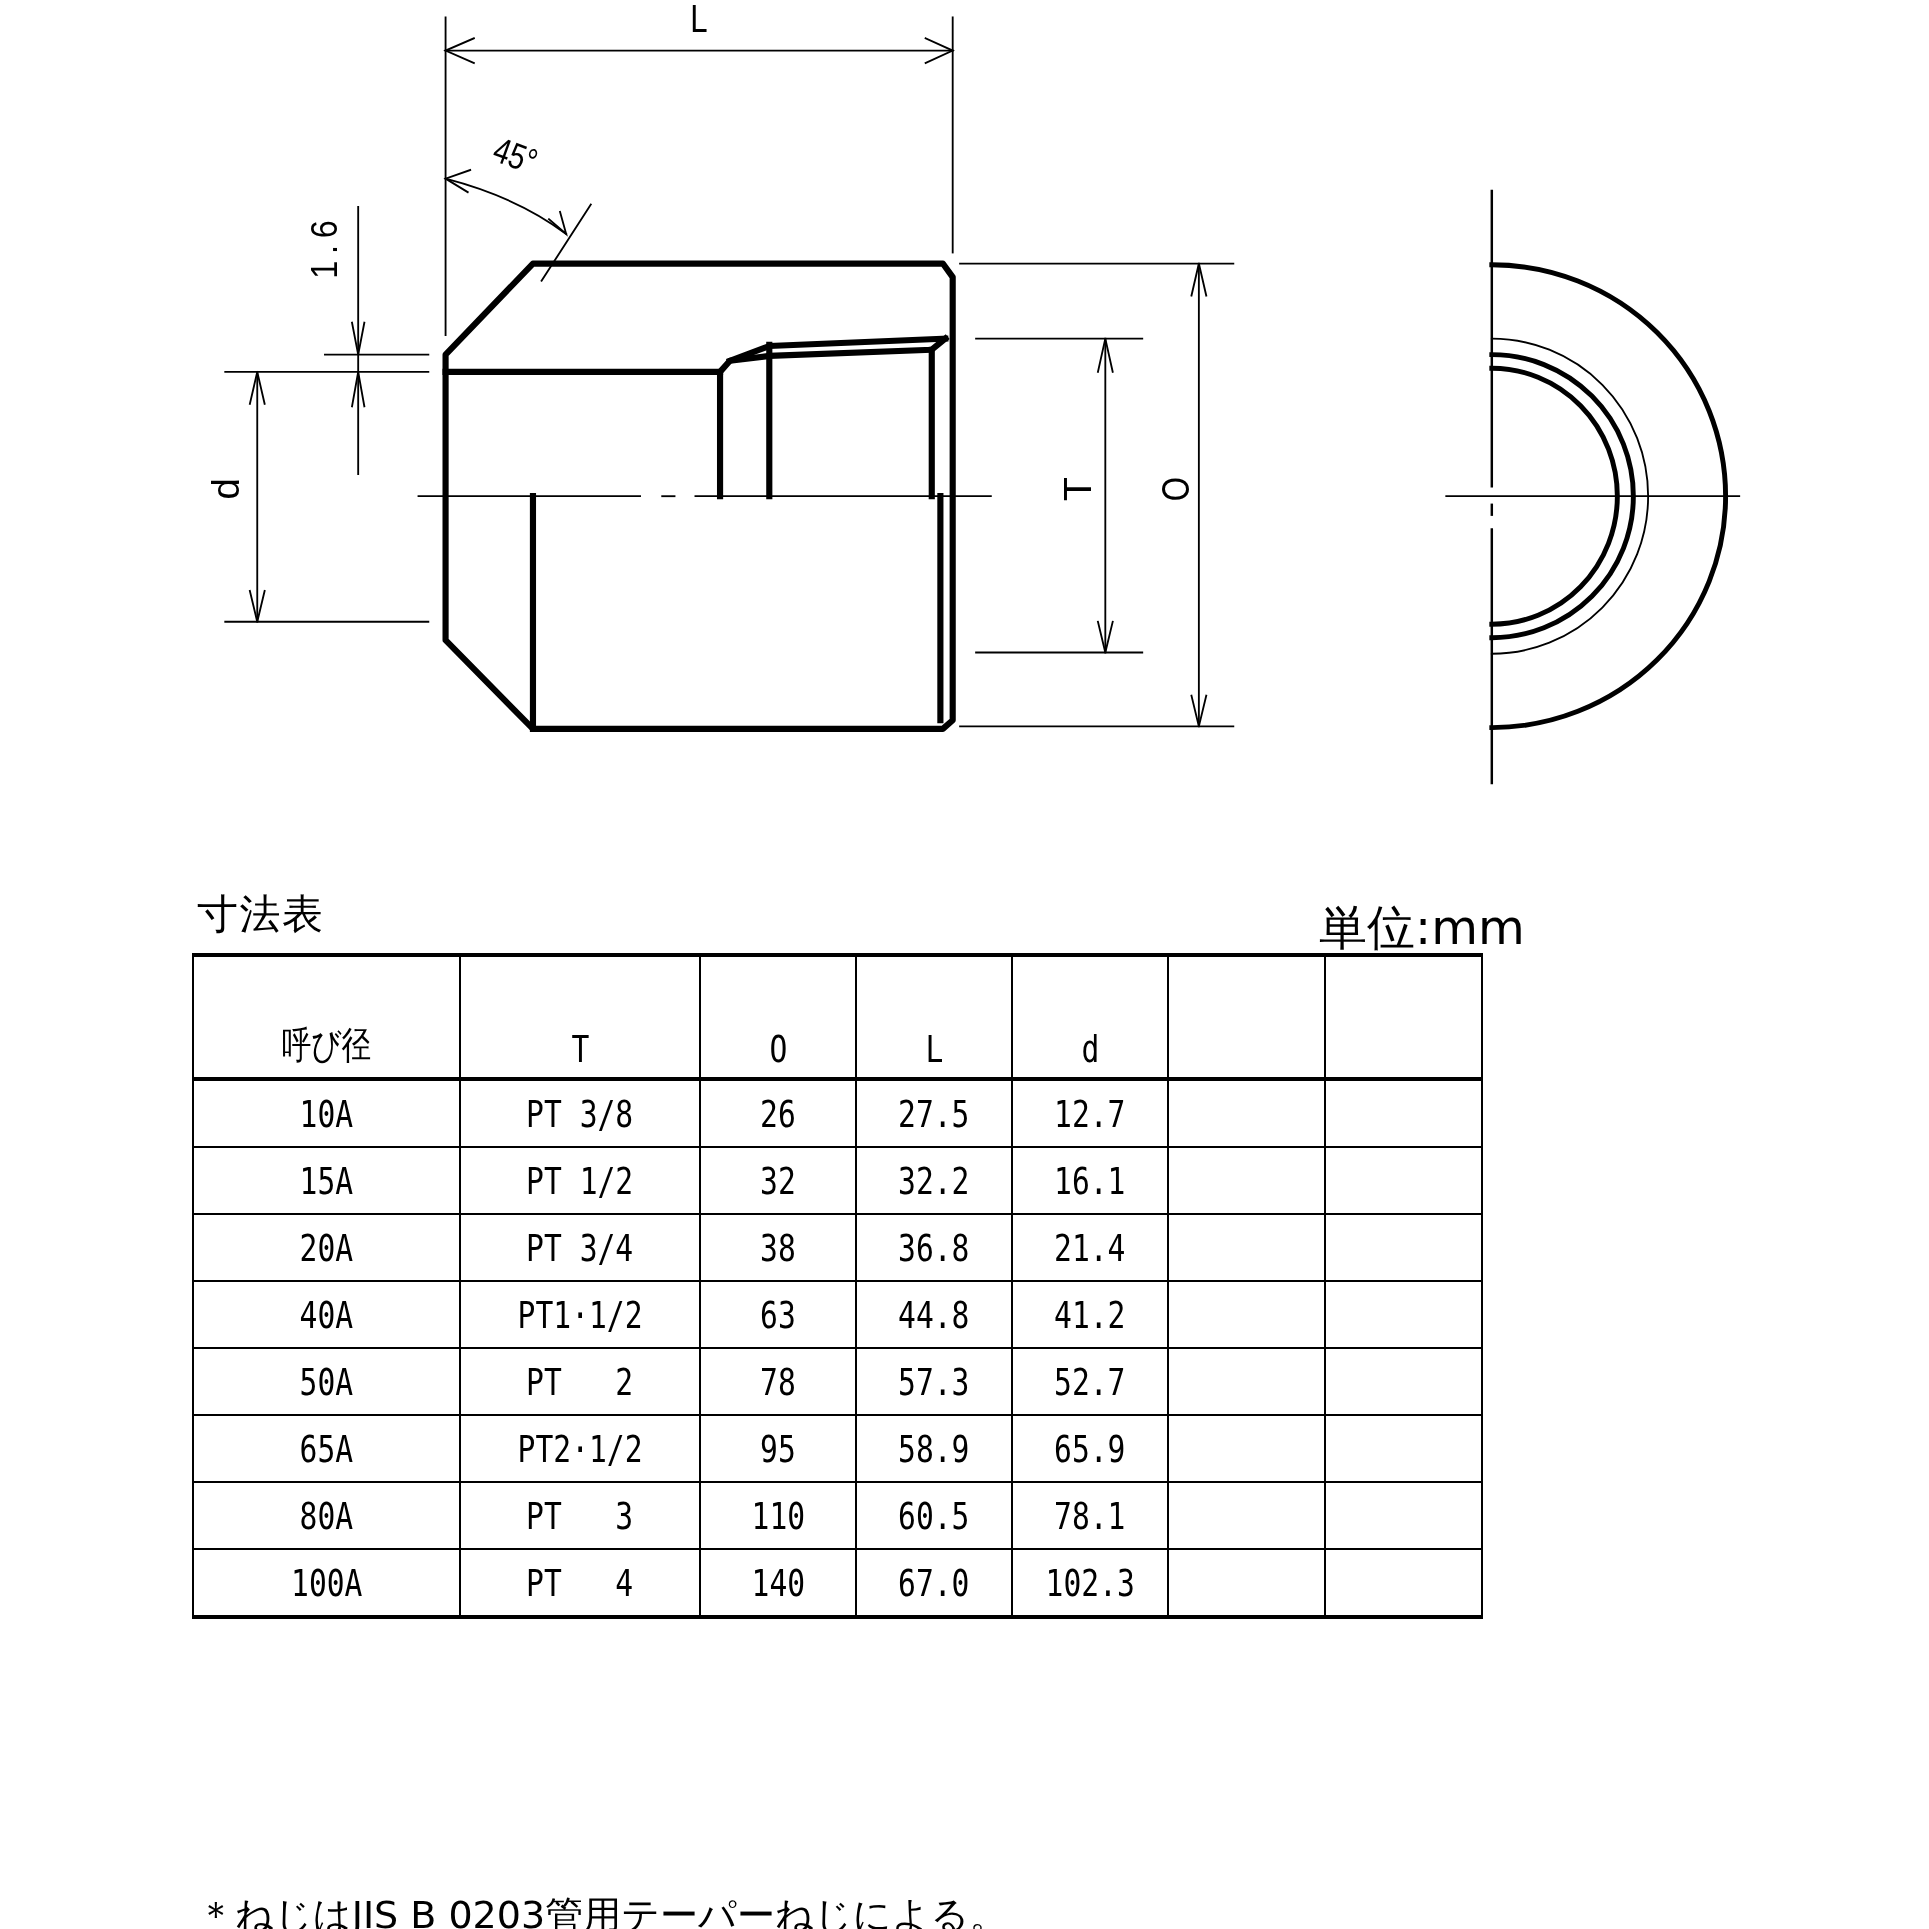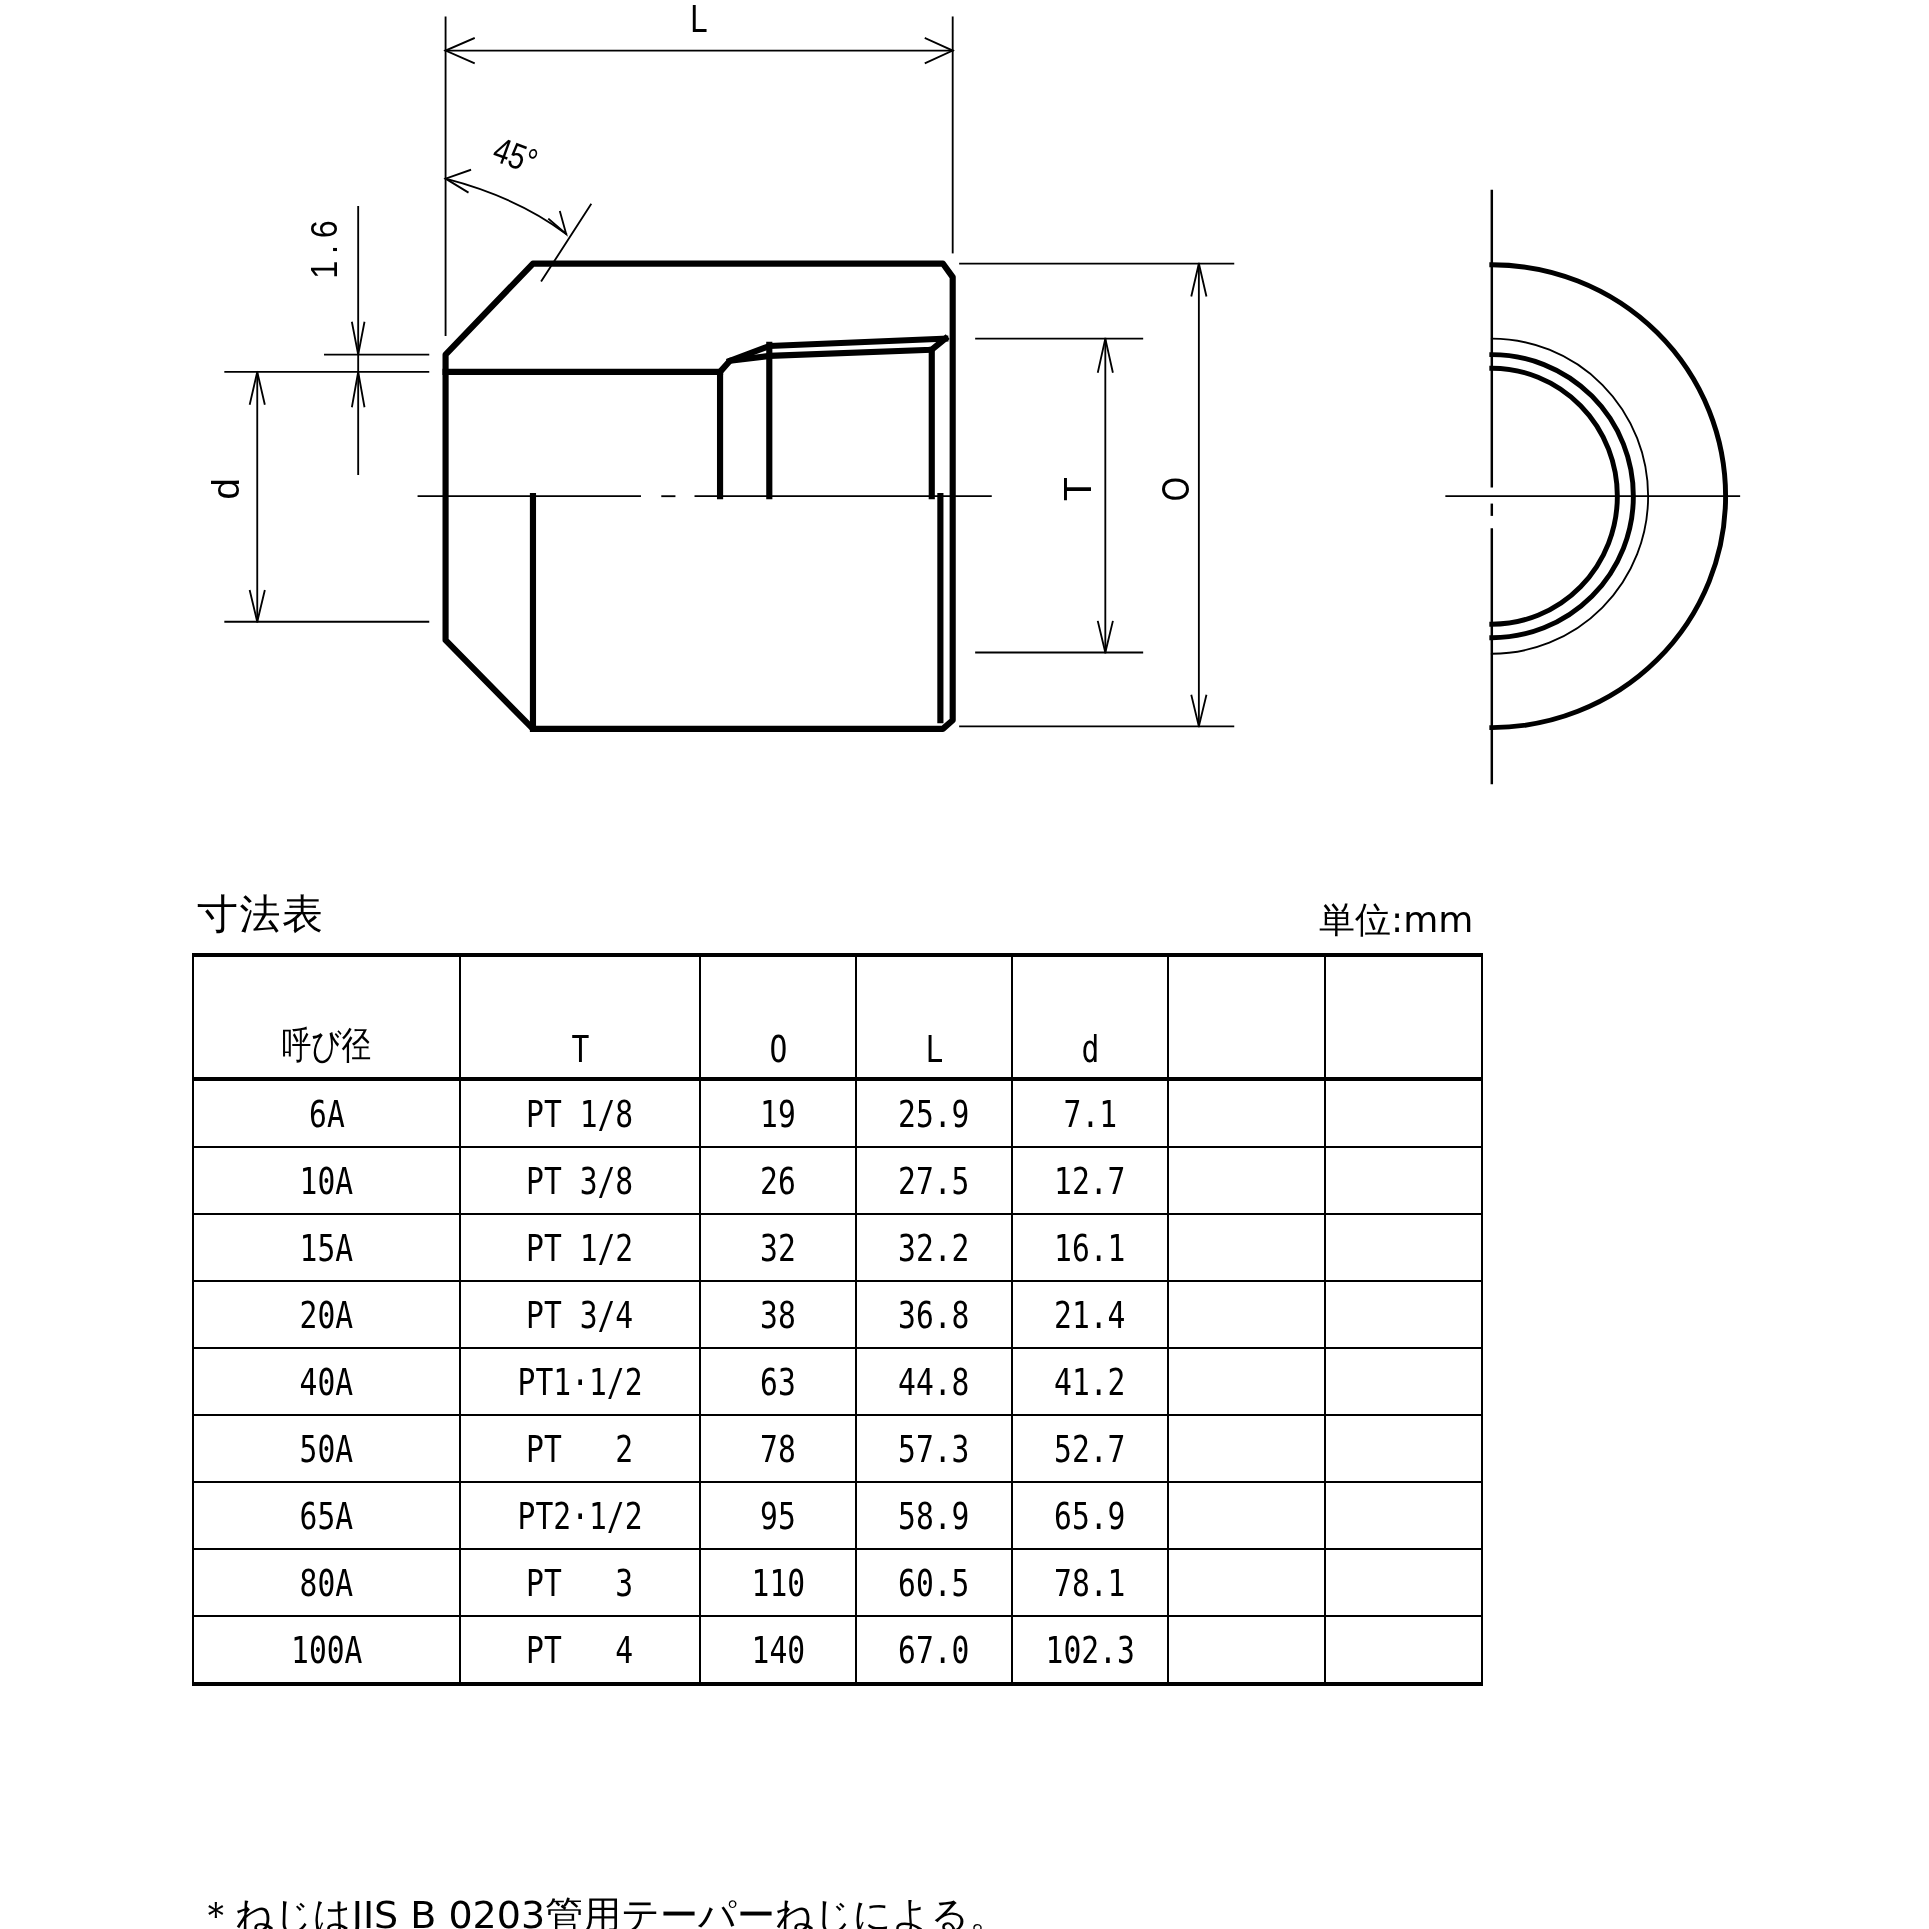--- a/index.html
+++ b/index.html
@@ -3,21 +3,21 @@
   <meta charset="utf-8">
   <style>
     html, body { margin: 0; padding: 0; background: #ffffff; }
     body { width: 1930px; height: 1930px; position: relative; overflow: hidden;
            font-family: "DejaVu Sans Mono", "Liberation Mono", monospace; color: #000; }
     svg.drawing { position: absolute; left: 0; top: 0; }
     .lbl { position: absolute; font-family: "Liberation Sans", "DejaVu Sans", sans-serif; color: #000; }
     .dim { font-size: 39px; transform-origin: center; }
     .table-title { position: absolute; left: 197px; top: 887px; font-size: 41px;
                    font-family: "DejaVu Sans", sans-serif; letter-spacing: 1.5px; }
-    .unit-label { position: absolute; left: 1319px; top: 896px; font-size: 36px;
+    .unit-label { position: absolute; left: 1319px; top: 896px; font-size: 48px;
                   font-family: "DejaVu Sans", sans-serif; }
     table.dims { position: absolute; left: 192px; top: 953px; border-collapse: collapse;
                  width: 1287px; table-layout: fixed; border-radius: 11px; }
     table.dims td, table.dims th { border: 2.3px solid #000; text-align: center; padding: 0;
                  font-family: "DejaVu Sans Mono", "Liberation Mono", monospace; font-weight: normal;
                  font-size: 38px; transform-origin: center; }
     table.dims th { height: 114px; vertical-align: bottom; padding-bottom: 6px; }
     table.dims td { height: 65px; }
     table.dims tr.head-row th { border-bottom-width: 4.5px; border-top-width: 4.5px; }
     table.dims tr.last-row td { border-bottom-width: 4.5px; }
@@ -133,29 +133,20 @@
     <th><span class="cell-text">T</span></th>
     <th><span class="cell-text">O</span></th>
     <th><span class="cell-text">L</span></th>
     <th><span class="cell-text">d</span></th>
     <th><span class="cell-text"></span></th>
     <th><span class="cell-text"></span></th>
   </tr>
   </tbody>
     <tbody id="table-body">
       <tr>
-        <td><span class="cell-text" style="white-space: pre;">6A</span></td>
-        <td><span class="cell-text" style="white-space: pre;">PT 1/8</span></td>
-        <td><span class="cell-text" style="white-space: pre;">19</span></td>
-        <td><span class="cell-text" style="white-space: pre;">25.9</span></td>
-        <td><span class="cell-text" style="white-space: pre;">7.1</span></td>
-        <td></td>
-        <td></td>
-      </tr>
-      <tr>
         <td><span class="cell-text" style="white-space: pre;">10A</span></td>
         <td><span class="cell-text" style="white-space: pre;">PT 3/8</span></td>
         <td><span class="cell-text" style="white-space: pre;">26</span></td>
         <td><span class="cell-text" style="white-space: pre;">27.5</span></td>
         <td><span class="cell-text" style="white-space: pre;">12.7</span></td>
         <td></td>
         <td></td>
       </tr>
       <tr>
         <td><span class="cell-text" style="white-space: pre;">15A</span></td>

